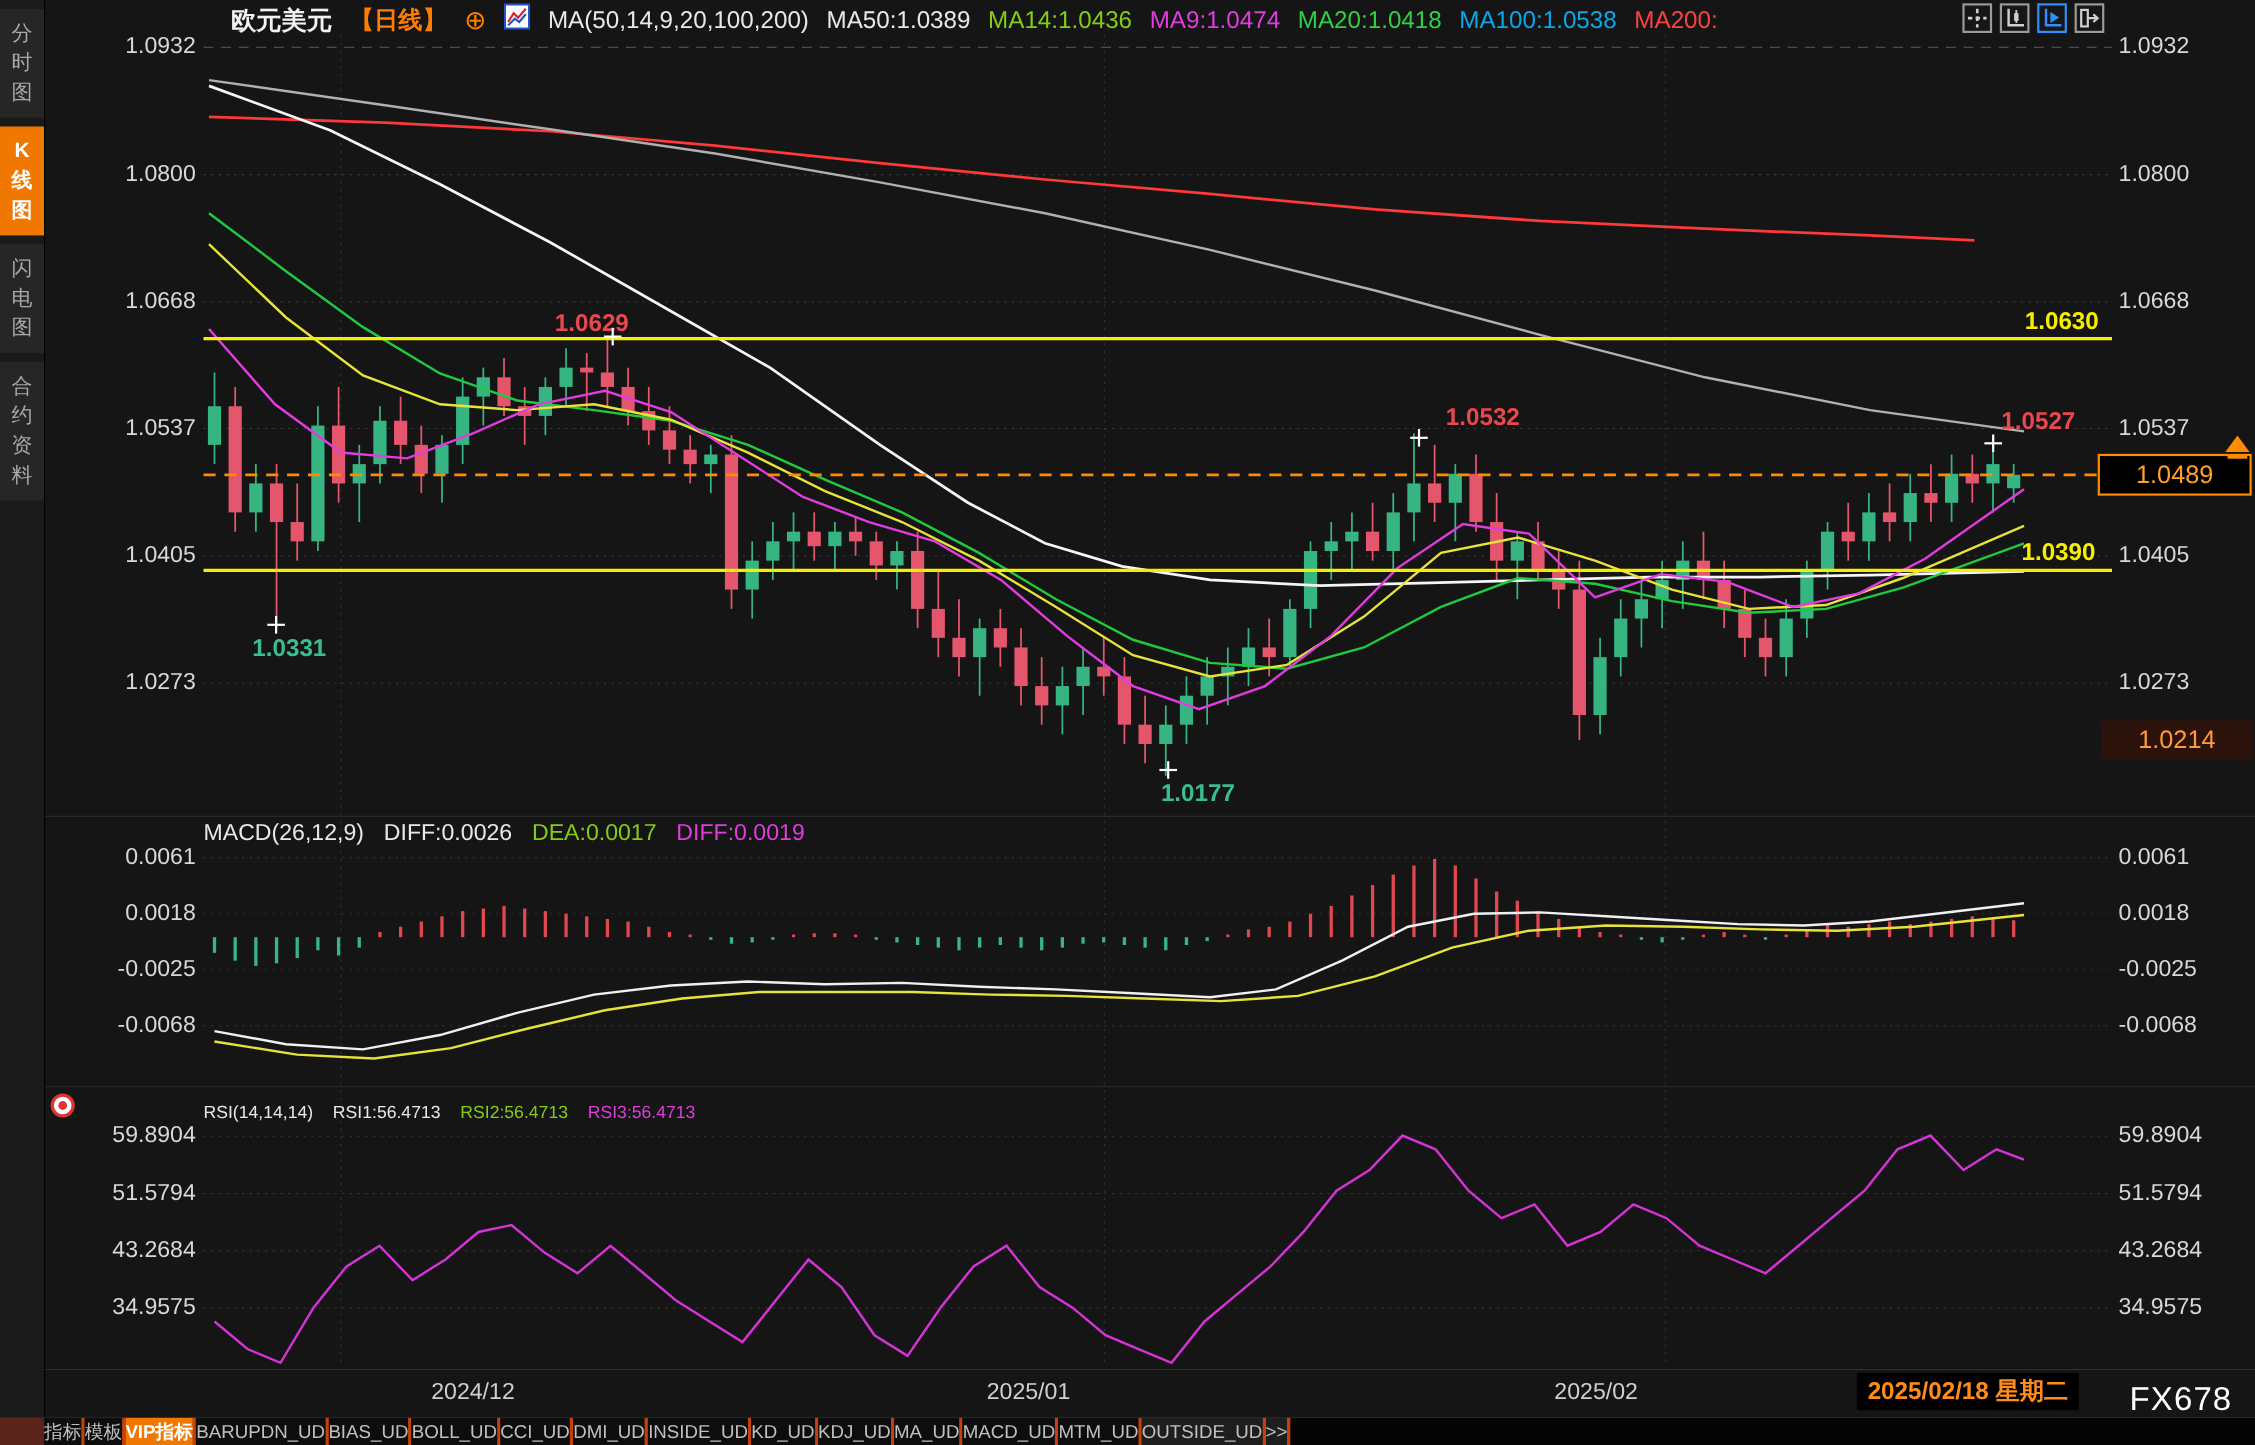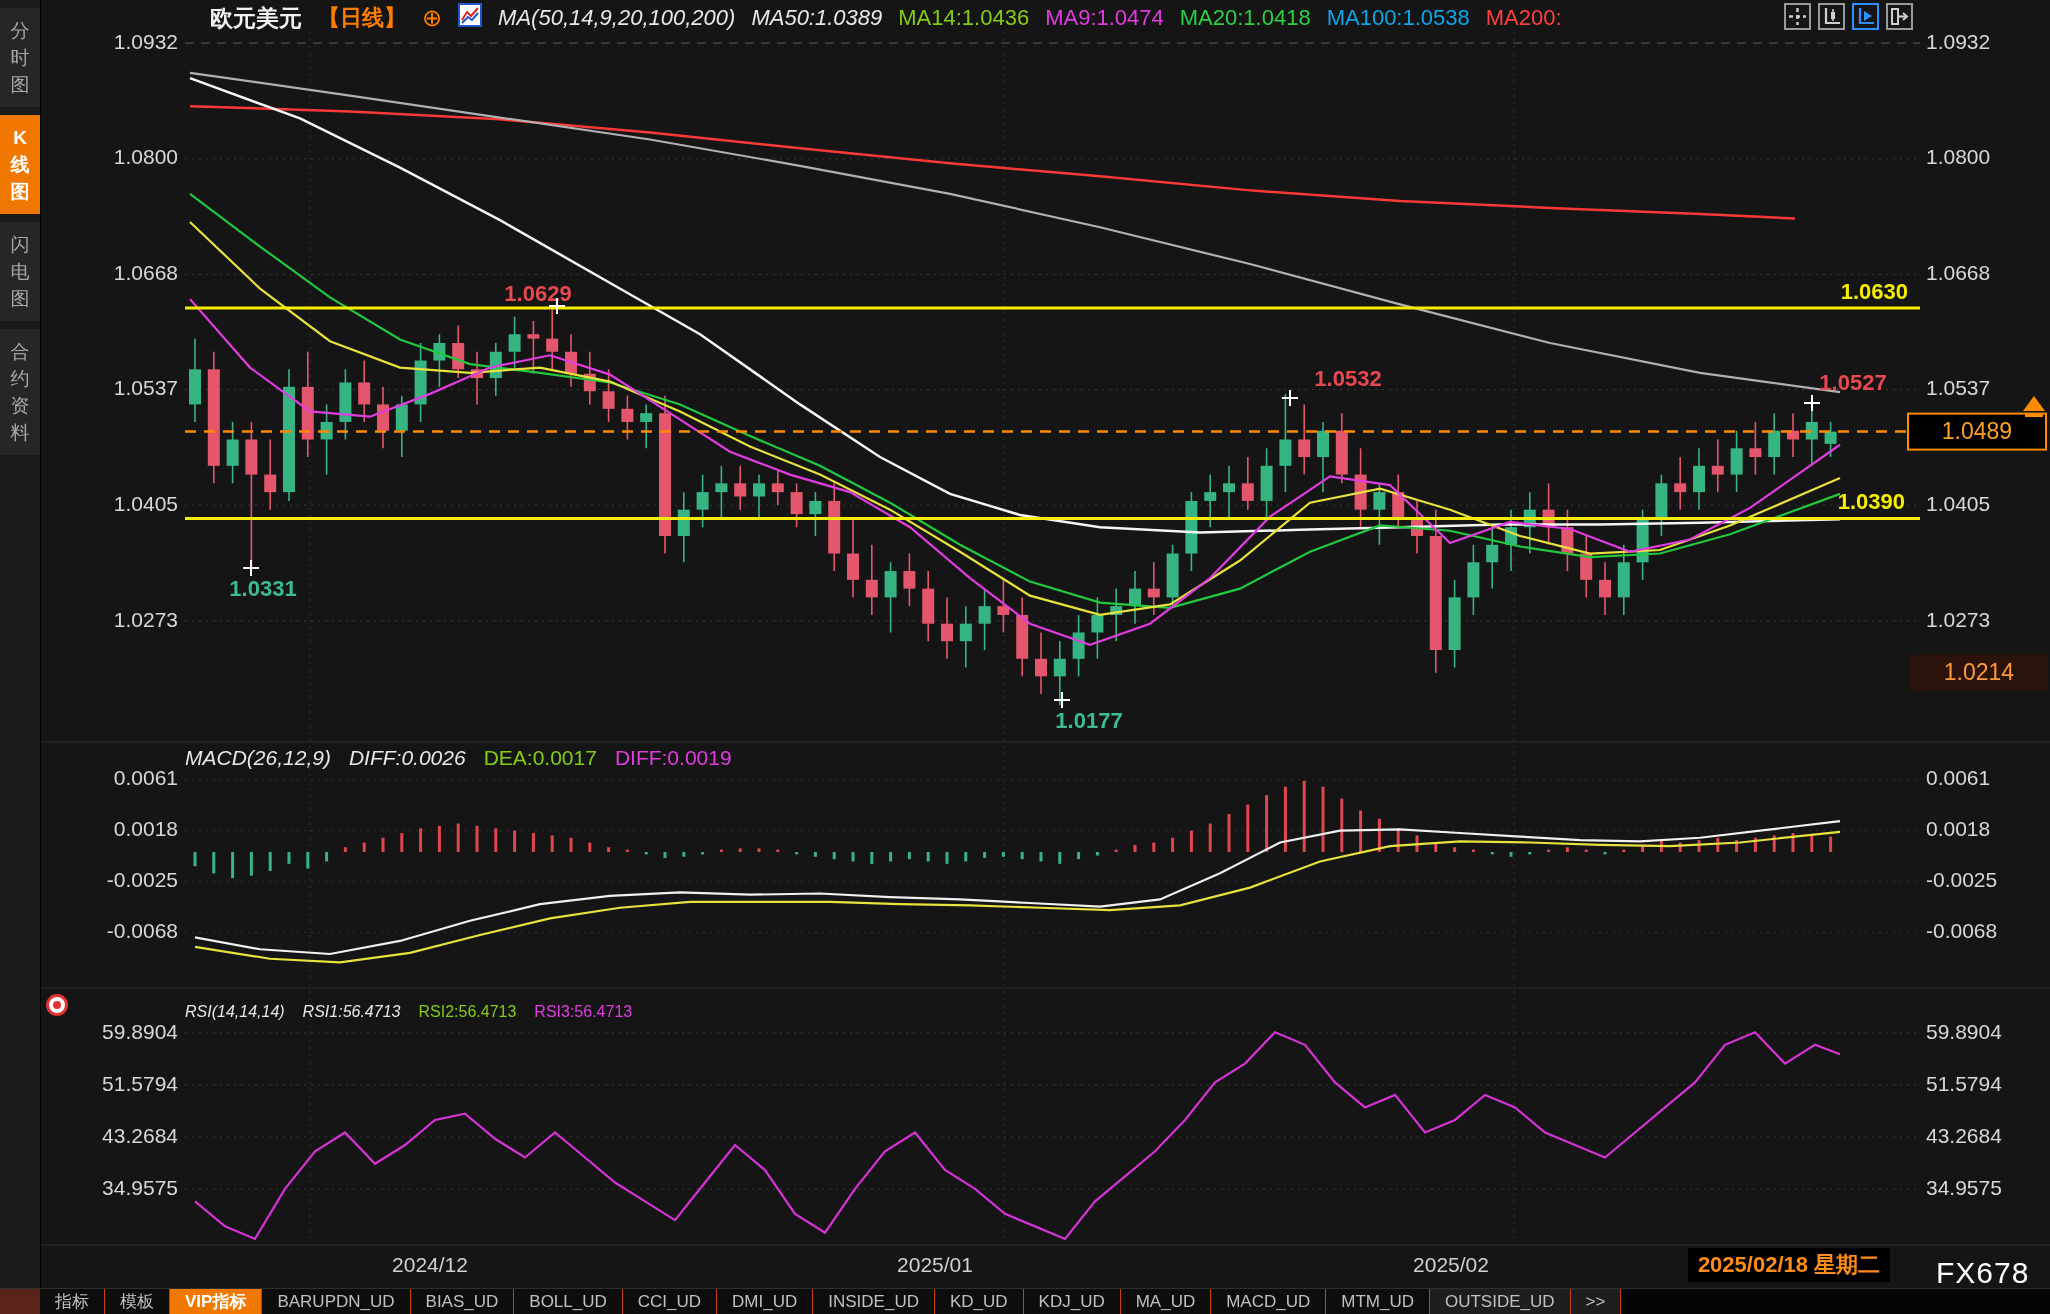--- a/index.html
+++ b/index.html
@@ -11,21 +11,21 @@
   .side-item{width:40px;margin-top:8px;padding:9px 0;background:#262626;color:#a8a8a8;
              font-size:19px;text-align:center;cursor:pointer;}
   .side-item div{line-height:27px;}
   .side-item.active{background:#f07800;color:#ffffff;font-weight:bold;}
   
   .hdr{position:absolute;display:flex;align-items:center;white-space:nowrap;z-index:4;}
   #main-header{left:210px;top:4px;height:28px;font-size:22px;gap:16px;}
   .sym{color:#f2f2f2;font-weight:bold;font-size:23px;}
   .tag{color:#ff7d00;font-weight:bold;}
   .oplus{color:#ff7d00;font-size:24px;}
-  .w{color:#e8e8e8;font-style:italic;} .gy{color:#0ea5e9;} .yl{color:#84cc16;} .mg{color:#e03ce0;}
+  .w{color:#e8e8e8;} .gy{color:#0ea5e9;} .yl{color:#84cc16;} .mg{color:#e03ce0;}
   .gr{color:#2fd045;} .rd{color:#ff4040;}
   #macd-header{left:185px;top:745px;height:26px;font-size:21px;gap:18px;}
   #rsi-header{left:185px;top:999px;height:26px;font-size:16px;gap:18px;}
   
   #toolbar{position:absolute;left:1784px;top:3px;display:flex;gap:7px;z-index:6;}
   .tbtn{width:27px;height:27px;background:#161616;border:2px solid #9a9a9a;display:flex;
         align-items:center;justify-content:center;cursor:pointer;box-sizing:border-box;}
   .tbtn.active{border-color:#2f8fff;}
   
   #rec-icon{position:absolute;left:46px;top:994px;width:16px;height:16px;border:3px solid #e23333;
@@ -33,22 +33,22 @@
   #rec-icon span{position:absolute;left:4px;top:4px;width:8px;height:8px;border-radius:50%;background:#e23333;}
   
   #period-box{position:absolute;left:74px;top:1249px;width:120px;height:33px;border:1px solid #4a4a4a;
               color:#ff8c1a;font-weight:bold;font-size:21px;display:flex;align-items:center;
               justify-content:center;gap:8px;z-index:4;cursor:pointer;margin-top:44px;}
   #watermark{position:absolute;left:1936px;top:1256px;font-size:30px;color:#ffffff;letter-spacing:1px;z-index:6;}
   
   #tabbar{position:absolute;left:0;top:1288px;width:2050px;height:26px;background:#050505;
           border-top:1px solid #2e2e2e;display:flex;z-index:6;}
   #tab-corner{width:40px;height:26px;background:#5a241a;flex:0 0 auto;}
-  .tab{height:26px;line-height:26px;padding:0 15px;font-size:17px;color:#c0c0c0;background:#0d0d0d;
-       border-right:1px solid #c2410c;cursor:pointer;flex:0 0 auto;}
+  .tab{height:26px;line-height:26px;padding:0 0;font-size:17px;color:#c0c0c0;background:#0d0d0d;
+       border-right:3px solid #c2410c;cursor:pointer;flex:0 0 auto;}
   .tab.active{background:#f07800;color:#ffffff;font-weight:bold;}
   .tab.light{background:#1e1e1e;}
   #chart-svg{position:absolute;left:0;top:0;z-index:1;}
 </style>
 </head>
 <body>
 
 <div id="app">
 
   <svg id="chart-svg" width="2050" height="1314">

